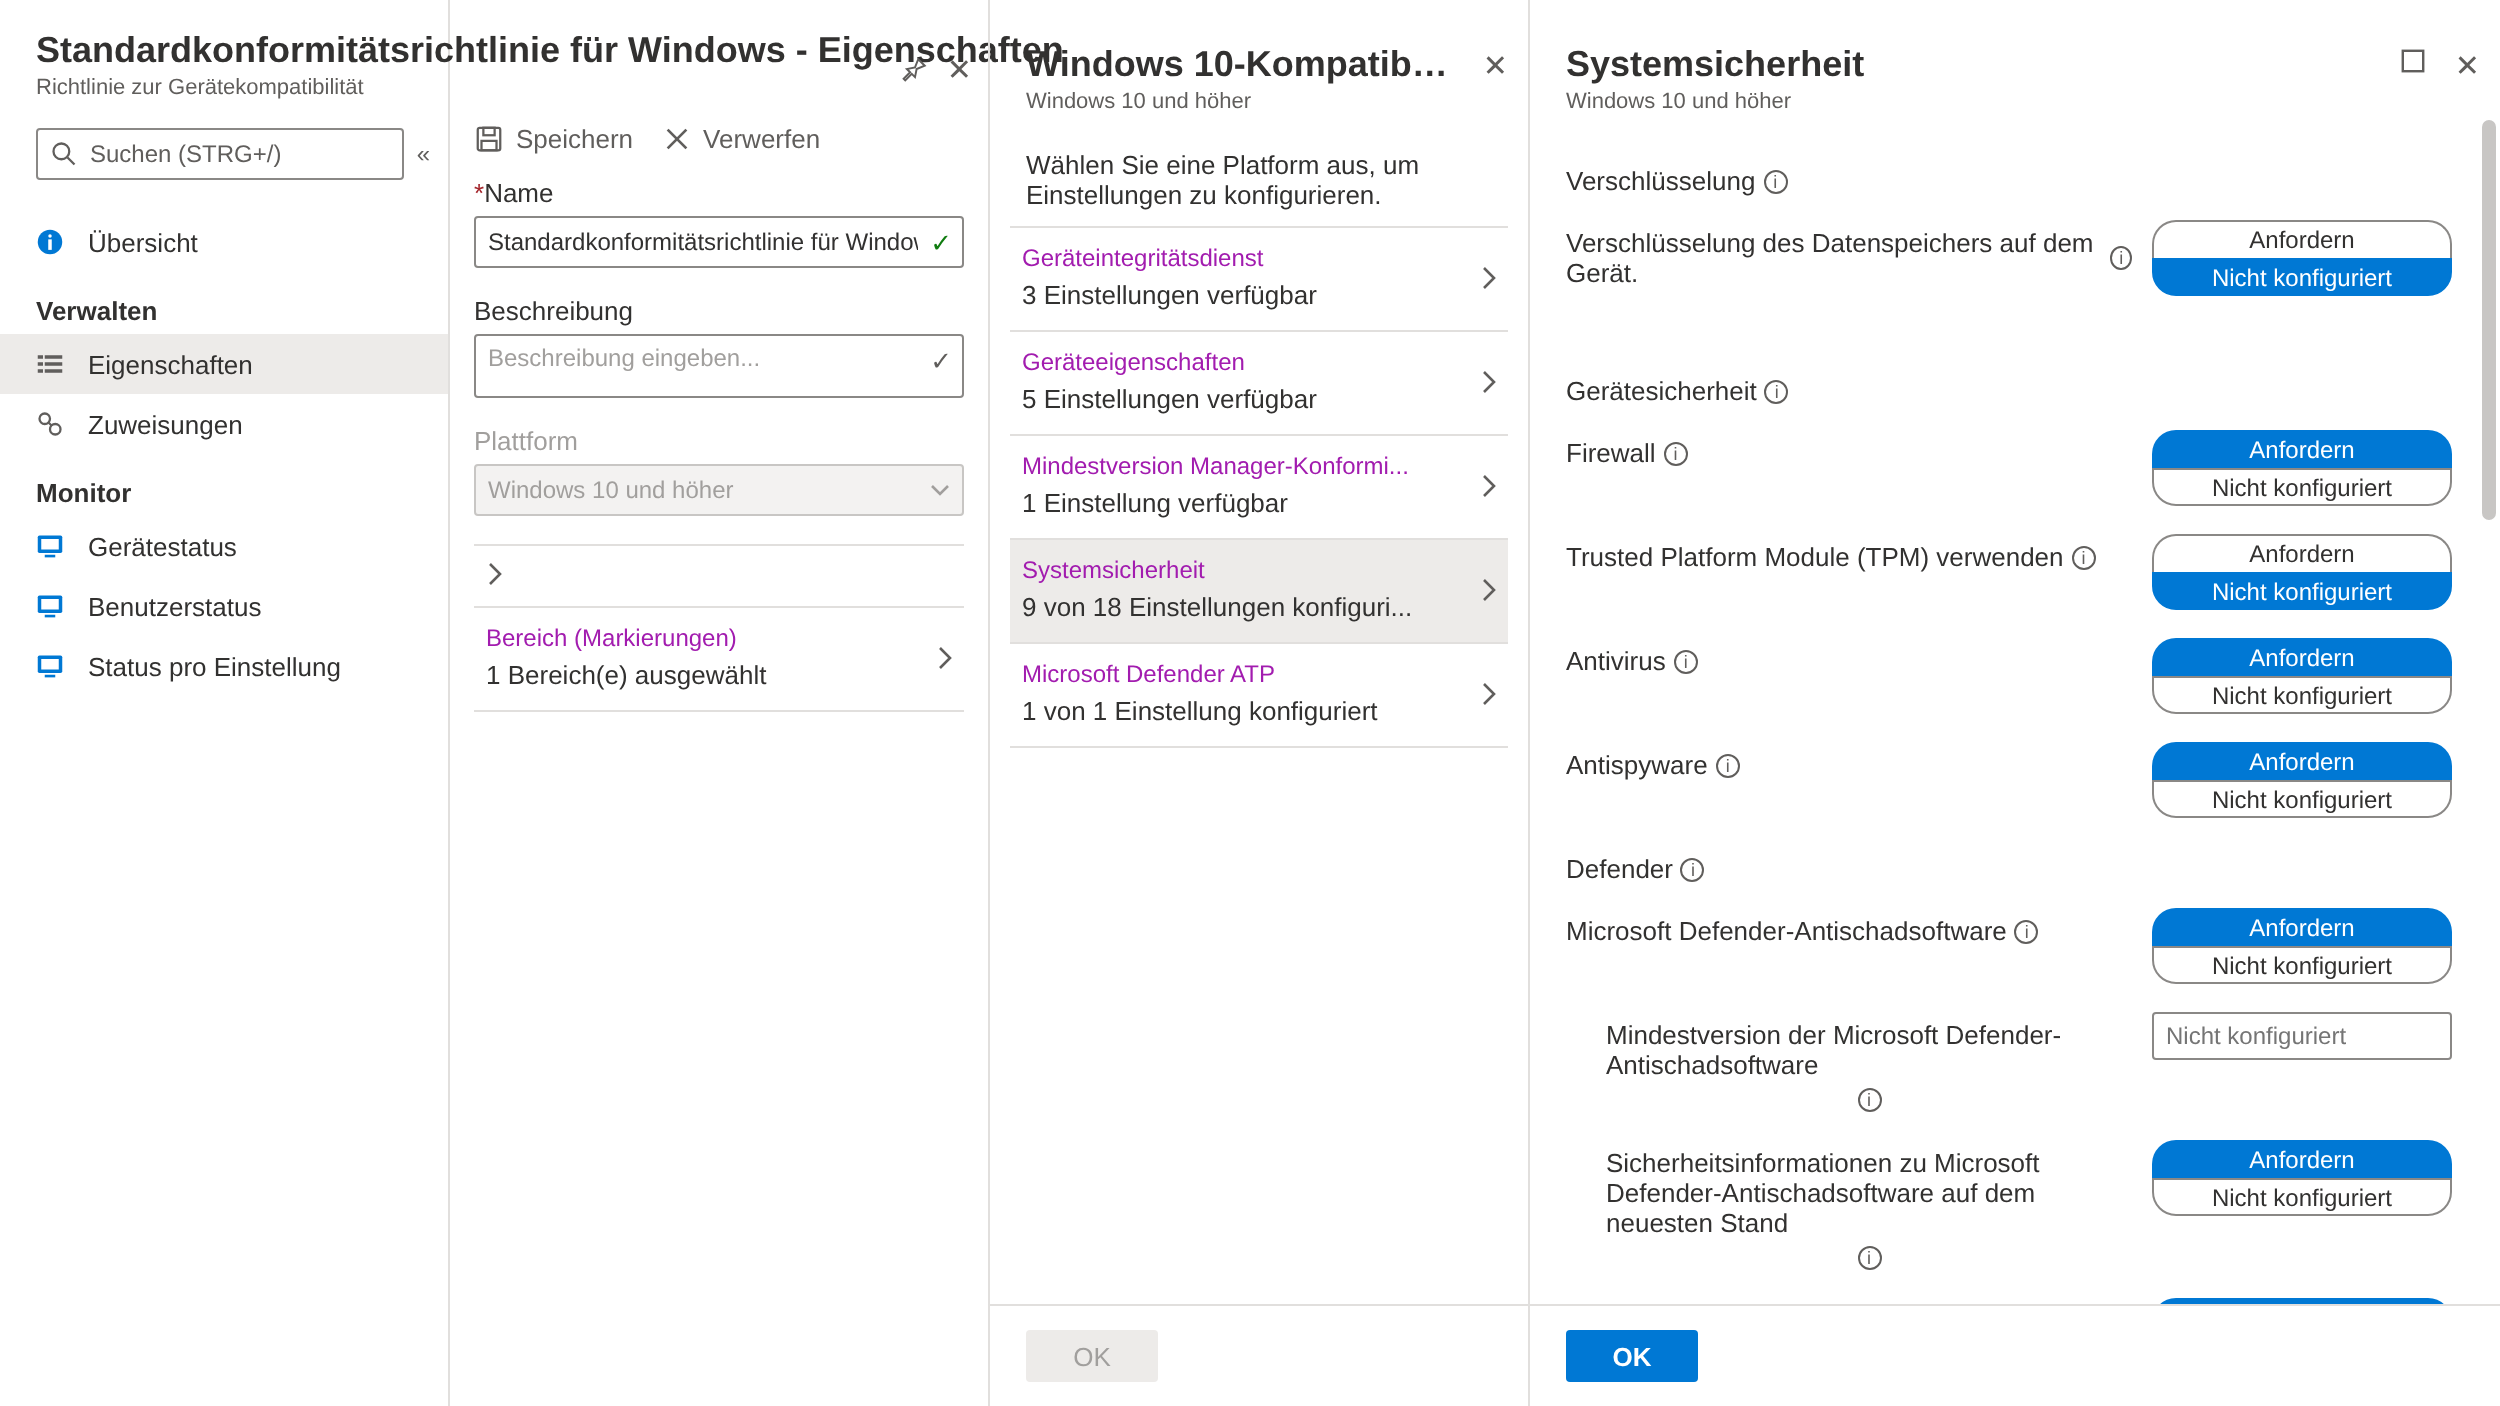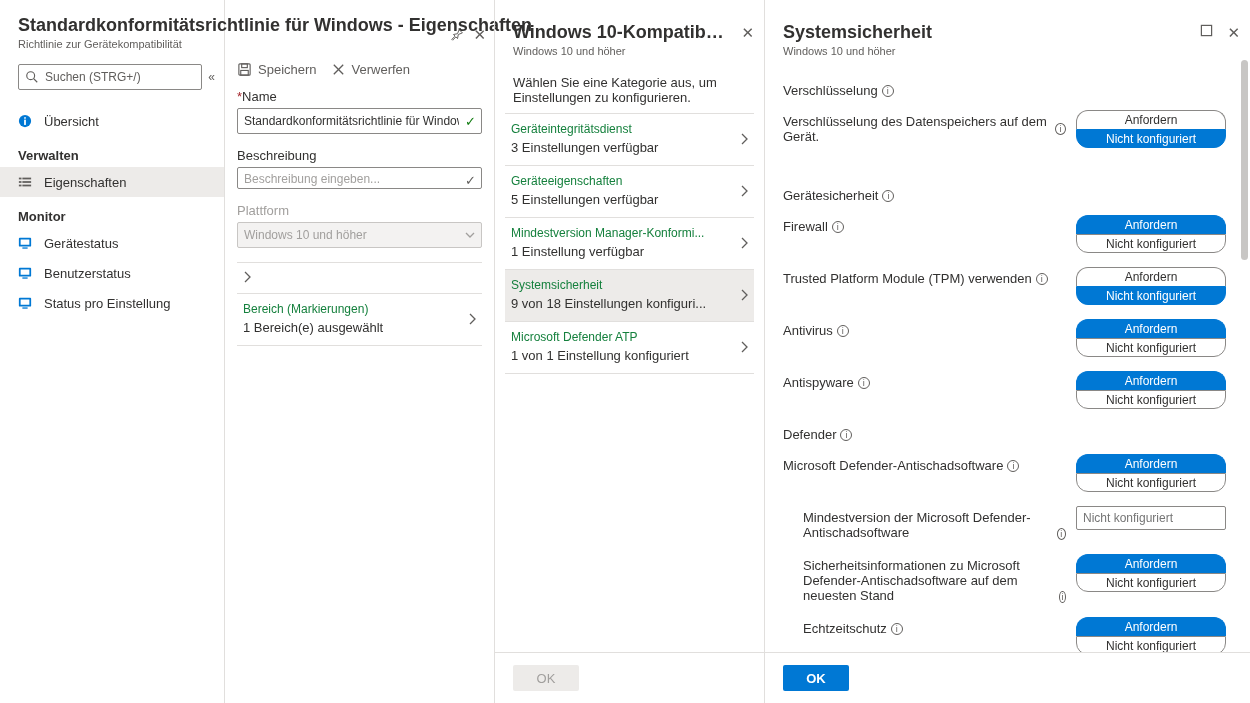--- a/index.html
+++ b/index.html
@@ -28,27 +28,27 @@
 .p2-toolbar { display: flex; gap: 14px; padding: 62px 12px 12px 12px; align-items:center;}
 .tb-btn { display:flex; align-items:center; gap:6px; color:#605e5c; cursor:pointer; font-size:13px;}
 .tb-btn svg{flex-shrink:0;}
 .p2-body { padding: 0 12px; }
 .req-star { color:#a4262c; }
 .field-label { font-size:13px; color:#323130; margin-bottom:4px; font-weight:600;}
 .field-label.plain{font-weight:400;}
 .text-input { width:100%; height:26px; border:1px solid #8a8886; border-radius:2px; padding:0 22px 0 6px; font-size:12px; color:#323130; position:relative;}
 .input-wrap{position:relative; margin-bottom:14px;}
 .input-check{position:absolute; right:6px; top:6px; color:#107c10;}
-.textarea { width:100%; height:22px; border:1px solid #8a8886; border-radius:2px; padding:4px 22px 4px 6px; font-size:12px; color:#a19f9d; position:relative;}
+.textarea { width:100%; height:32px; border:1px solid #8a8886; border-radius:2px; padding:4px 22px 4px 6px; font-size:12px; color:#a19f9d; position:relative;}
 .dropd { width:100%; height:26px; border:1px solid #c8c6c4; border-radius:2px; padding:0 6px; font-size:12px; color:#a19f9d; background:#f3f2f1; display:flex; align-items:center; justify-content:space-between;}
 .expand-list{border-top:1px solid #e1dfdd;}
 .expand-item{padding:8px 6px 10px 6px; border-bottom:1px solid #e1dfdd; cursor:pointer; display:flex; align-items:center;}
 .expand-item.selected{background:#edebe9;}
 .expand-left{flex:1; min-width:0;}
-.expand-label{font-size:12px; color:#15803d; margin-bottom:4px; font-weight:600; white-space:nowrap; overflow:hidden; text-overflow:ellipsis;}
+.expand-label{font-size:12px; color:#a21caf; margin-bottom:4px; font-weight:600; white-space:nowrap; overflow:hidden; text-overflow:ellipsis;}
 .expand-label.reg{font-weight:400;}
 .expand-sub{font-size:13px;}
 .chev-right{color:#605e5c;}
 
 
 .panel3{width:270px; border-right:1px solid #e1dfdd; position:relative; display:flex; flex-direction:column;}
 .p3-header{padding:22px 40px 4px 18px;}
 .p3-title{font-size:18px; font-weight:600; white-space:nowrap; overflow:hidden; text-overflow:ellipsis;}
 .p3-sub{font-size:11px; color:#605e5c; margin-top:2px;}
 .p3-close{position:absolute; top:24px; right:10px; font-size:15px; color:#605e5c; cursor:pointer;}
@@ -64,21 +64,21 @@
 .p4-header{padding:22px 50px 4px 18px;}
 .p4-title{font-size:18px; font-weight:600;}
 .p4-sub{font-size:11px; color:#605e5c; margin-top:2px;}
 .p4-controls{position:absolute; top:24px; right:10px; display:flex; gap:14px; color:#605e5c;}
 .p4-controls span{cursor:pointer;}
 .p4-scroll{flex:1; overflow:auto; padding:14px 24px 0 18px;}
 .section-h{font-size:13px; color:#323130; margin:8px 0 8px 0; display:flex; align-items:center; gap:4px;}
 .setting-row{display:flex; align-items:flex-start; padding:4px 0 10px 0; gap:10px;}
 .setting-row.indent{padding-left:20px;}
 .setting-label{flex:1; font-size:13px; display:flex; align-items:center; gap:4px; padding-top:4px;}
-.setting-label.wrap{align-items:flex-end;}
+.setting-label.wrap{align-items:center;flex-direction:column;}
 .pill-group{width:150px; flex-shrink:0;}
 .pill{width:150px; height:19px; border:1px solid #8a8886; display:flex; align-items:center; justify-content:center; font-size:12px; cursor:pointer;}
 .pill.top{border-radius:12px 12px 0 0; border-bottom:none;}
 .pill.bot{border-radius:0 0 12px 12px;}
 .pill.blue{background:#0078d4; color:#fff; border-color:#0078d4;}
 .pill.white{background:#fff; color:#323130;}
 .text-in2{width:150px; height:24px; border:1px solid #8a8886; border-radius:2px; padding:0 6px; font-size:12px; color:#a19f9d;}
 .p4-footer{border-top:1px solid #e1dfdd; padding:12px 18px;}
 .info-ic{display:inline-flex;width:12px;height:12px;border:1px solid #605e5c;border-radius:50%;align-items:center;justify-content:center;font-size:9px;color:#605e5c;}
 .scrollbar-thumb{position:absolute; right:2px; top:60px; width:7px; height:200px; background:#c8c6c4; border-radius:4px;}
@@ -120,20 +120,30 @@
           <svg width="14" height="14" viewBox="0 0 16 16">
             <rect x="1" y="3" width="3" height="2" fill="#605e5c"></rect>
             <rect x="5" y="3" width="10" height="2" fill="#605e5c"></rect>
             <rect x="1" y="7" width="3" height="2" fill="#605e5c"></rect>
             <rect x="5" y="7" width="10" height="2" fill="#605e5c"></rect>
             <rect x="1" y="11" width="3" height="2" fill="#605e5c"></rect>
             <rect x="5" y="11" width="10" height="2" fill="#605e5c"></rect>
           </svg>
         </span>
       <span>Eigenschaften</span>
+    </div>
+    <div class="p1-nav-item gray">
+      <span class="ic">
+          <svg width="14" height="14" viewBox="0 0 16 16">
+            <circle cx="5" cy="5" r="3" fill="none" stroke="#605e5c" stroke-width="1.3"></circle>
+            <circle cx="11" cy="11" r="3" fill="none" stroke="#605e5c" stroke-width="1.3"></circle>
+            <line x1="7" y1="7" x2="9" y2="9" stroke="#605e5c" stroke-width="1.3"></line>
+          </svg>
+        </span>
+      <span>Zuweisungen</span>
     </div>
     <div class="p1-section">Monitor</div>
     <div class="p1-nav-item">
       <span class="ic">
           <svg width="14" height="14" viewBox="0 0 16 16">
             <rect x="1" y="2" width="14" height="10" rx="1" fill="#0078d4"></rect>
             <rect x="3" y="4" width="10" height="6" fill="#fff"></rect>
             <rect x="5" y="13" width="6" height="1.5" fill="#0078d4"></rect>
           </svg>
         </span>
@@ -224,21 +234,21 @@
       </div>
   </div>
 </div>
 
 <div class="panel3">
   <span class="p3-close">✕</span>
   <div class="p3-header">
     <div class="p3-title">Windows 10-Kompatibilitätsri...</div>
     <div class="p3-sub">Windows 10 und höher</div>
   </div>
-  <div class="p3-instr">Wählen Sie eine Kategorie aus, um Einstellungen zu konfigurieren.</div>
+  <div class="p3-instr">Wählen Sie eine Platform aus, um Einstellungen zu konfigurieren.</div>
   <div class="p3-list" id="p3-items">
       <div class="expand-item">
         <div class="expand-left">
           <div class="expand-label reg">Geräteintegritätsdienst</div>
           <div class="expand-sub">3 Einstellungen verfügbar</div>
         </div>
         <svg class="chev-right" width="8" height="12" viewBox="0 0 8 12">
           <path d="M2 1 L7 6 L2 11" fill="none" stroke="#605e5c" stroke-width="1.3"></path>
         </svg>
       </div>

